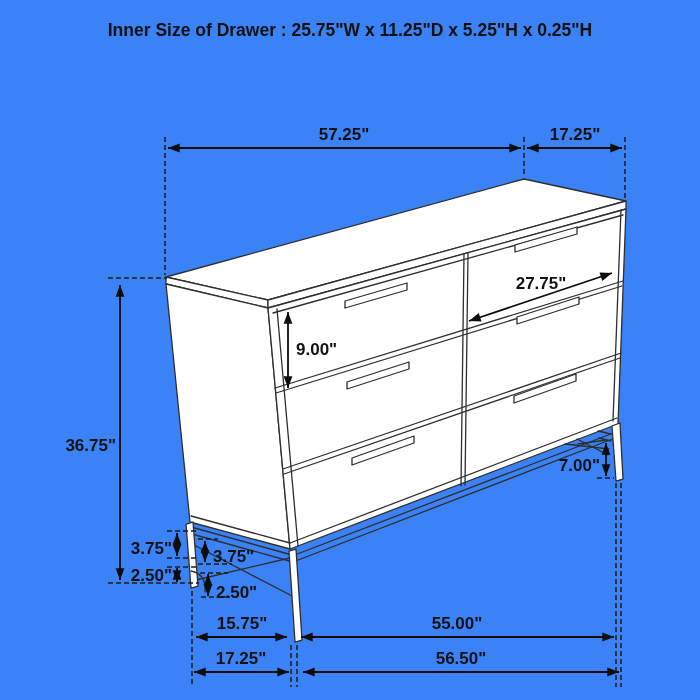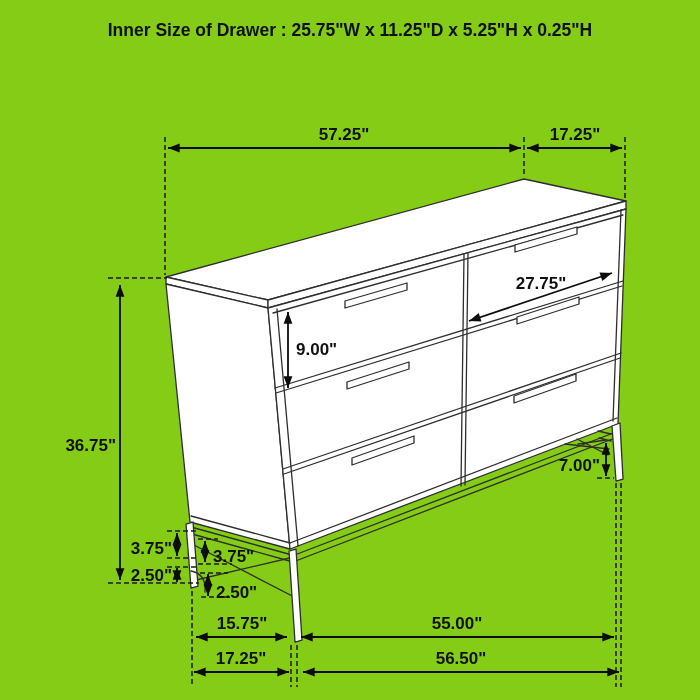--- a/index.html
+++ b/index.html
@@ -1,17 +1,17 @@
 <!DOCTYPE html>
 <html><head>
 <meta charset="utf-8">
 <style>
   html,body{margin:0;padding:0;background:#ffffff;}
   .stage{
-    position:relative;width:700px;height:700px;background:#84cc16;overflow:hidden;
+    position:relative;width:700px;height:700px;background:#3b82f6;overflow:hidden;
     font-family:"Liberation Sans",sans-serif;
   }
   svg{display:block;}
   .title-text{font:bold 17.5px "Liberation Sans",sans-serif;fill:#111;}
   .dim-label{font:bold 17px "Liberation Sans",sans-serif;fill:#111;}
   .draw{stroke:#2e2e2e;fill:none;stroke-width:1.3;stroke-linejoin:round;stroke-linecap:round;}
   .face{fill:#ffffff;}
   .dimline{stroke:#0d0d0d;stroke-width:1.8;fill:none;}
   .ext{stroke:#1c1c1c;stroke-width:1.5;fill:none;stroke-dasharray:5 3;}
 </style>

